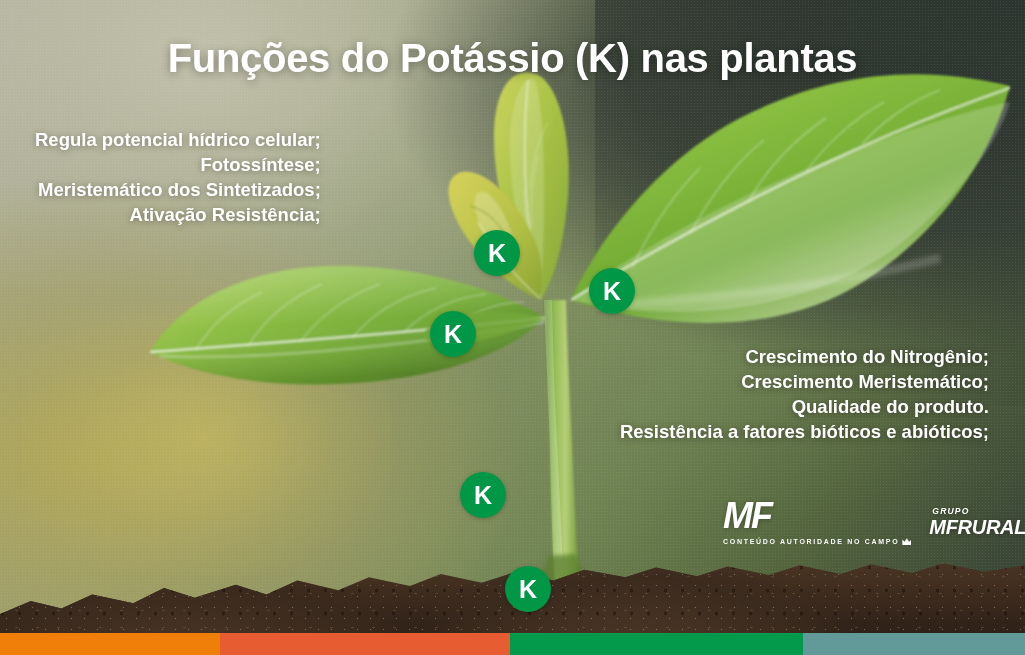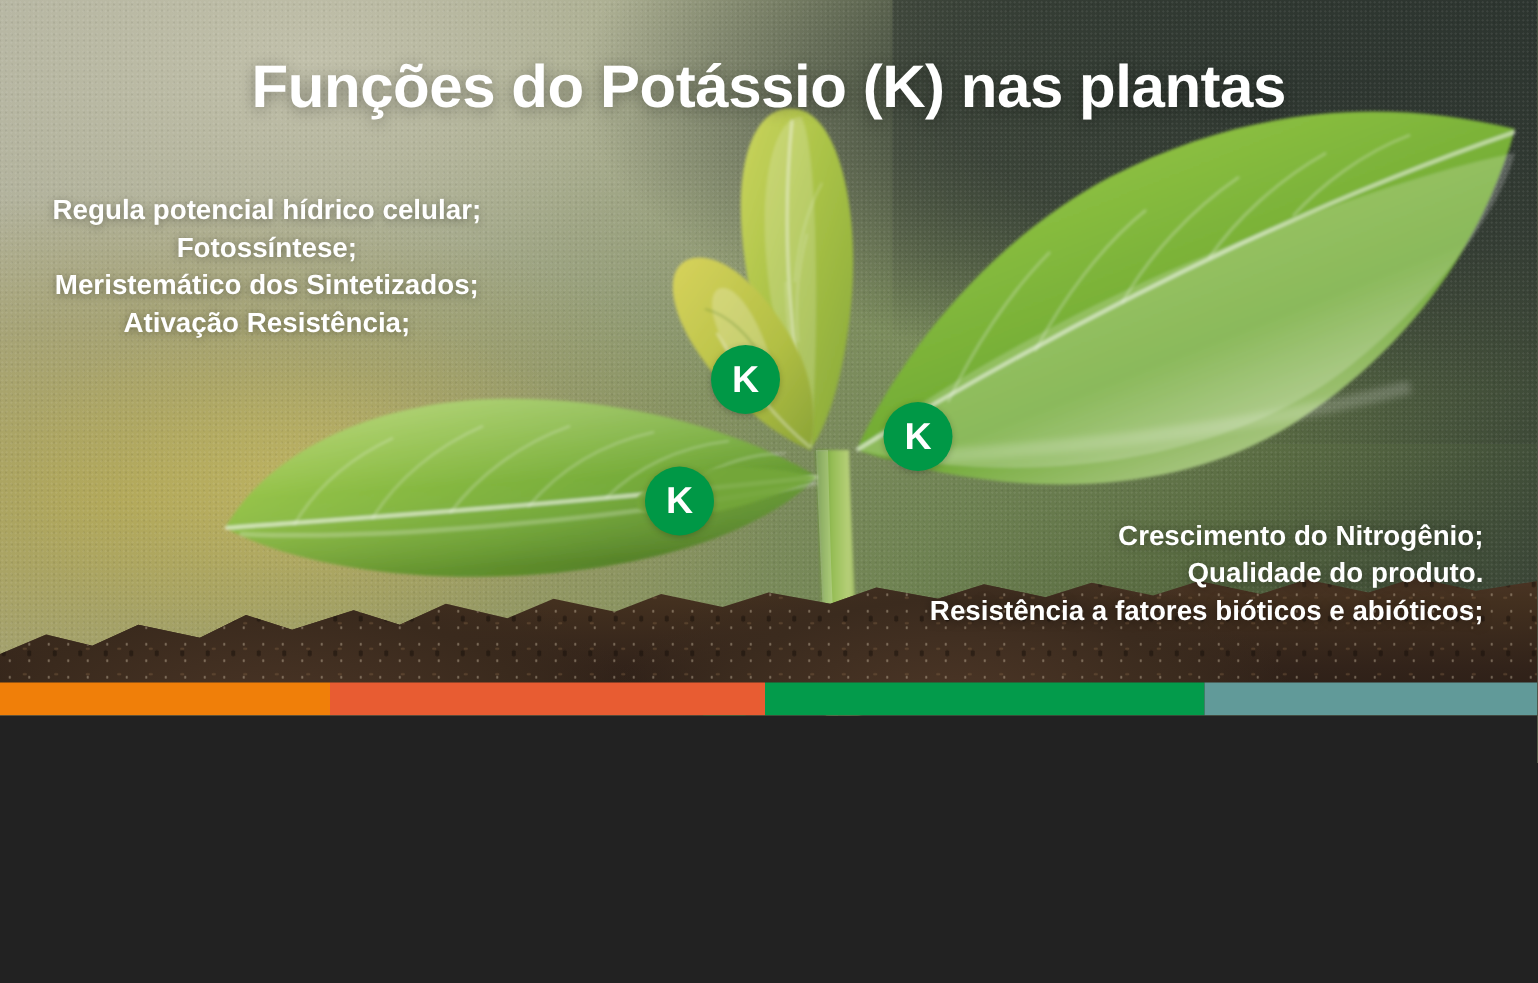--- a/index.html
+++ b/index.html
@@ -6,21 +6,21 @@
     margin: 0;
     padding: 0;
     background: #222;
   }
   body {
     font-family: "Liberation Sans", sans-serif;
   }
   #stage {
     position: relative;
     width: 1025px;
-    height: 477px;
+    height: 655px;
     overflow: hidden;
     background: #8e9470;
   }
 
   
   .photo {
     position: absolute;
     inset: 0;
     overflow: hidden;
   }
@@ -115,21 +115,21 @@
     text-shadow: 0 2px 10px rgba(0,0,0,0.35);
   }
   .text-left {
     position: absolute;
     left: 35px;
     top: 127px;
     color: #ffffff;
     font-size: 18.5px;
     font-weight: bold;
     line-height: 25px;
-    text-align: center;
+    text-align: right;
     text-shadow: 0 1px 6px rgba(0,0,0,0.35);
   }
   .text-right {
     position: absolute;
     right: 36px;
     top: 344px;
     color: #ffffff;
     font-size: 18.5px;
     font-weight: bold;
     line-height: 25px;
@@ -362,20 +362,21 @@
 
   <div class="text-left">
     <span class="line">Regula potencial hídrico celular;</span>
     <span class="line">Fotossíntese;</span>
     <span class="line">Meristemático dos Sintetizados;</span>
     <span class="line">Ativação Resistência;</span>
   </div>
 
   <div class="text-right">
     <span class="line">Crescimento do Nitrogênio;</span>
+    <span class="line">Crescimento Meristemático;</span>
     <span class="line">Qualidade do produto.</span>
     <span class="line">Resistência a fatores bióticos e abióticos;</span>
   </div>
 
   <div class="k-badge" id="kb0" style="left: 474px; top: 230px; background: rgb(0, 152, 70);">K</div>
   <div class="k-badge" id="kb1" style="left: 589px; top: 268px; background: rgb(0, 152, 70);">K</div>
   <div class="k-badge" id="kb2" style="left: 430px; top: 311px; background: rgb(0, 152, 70);">K</div>
   <div class="k-badge" id="kb3" style="left: 460px; top: 472px; background: rgb(0, 152, 70);">K</div>
   <div class="k-badge" id="kb4" style="left: 505px; top: 566px; background: rgb(0, 152, 70);">K</div>
 

